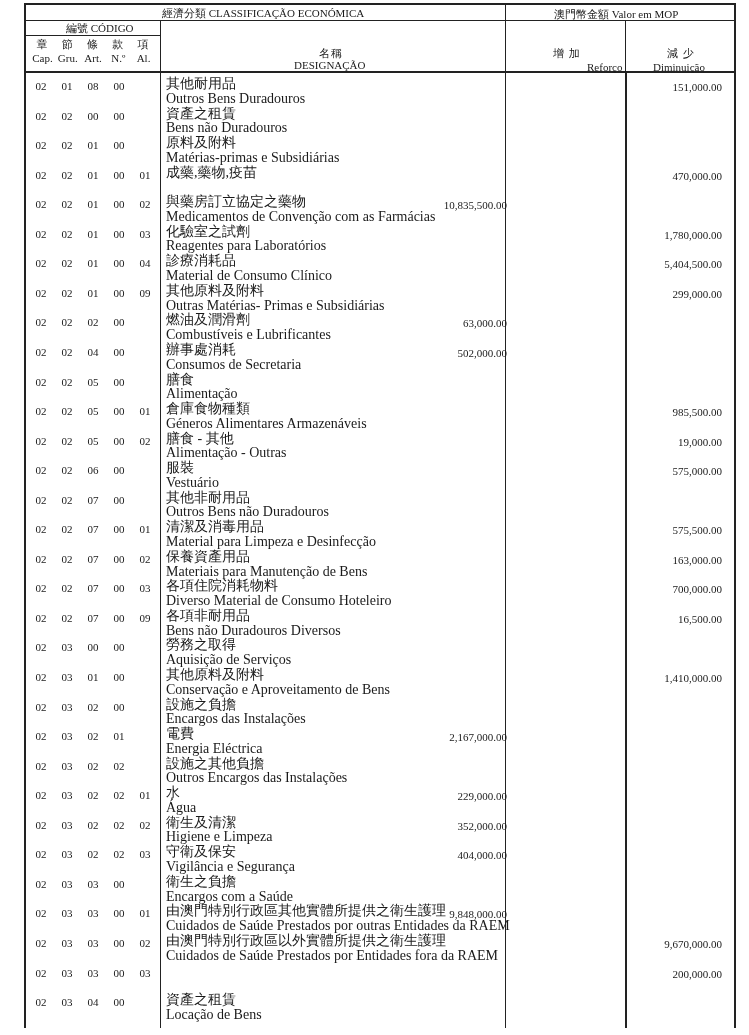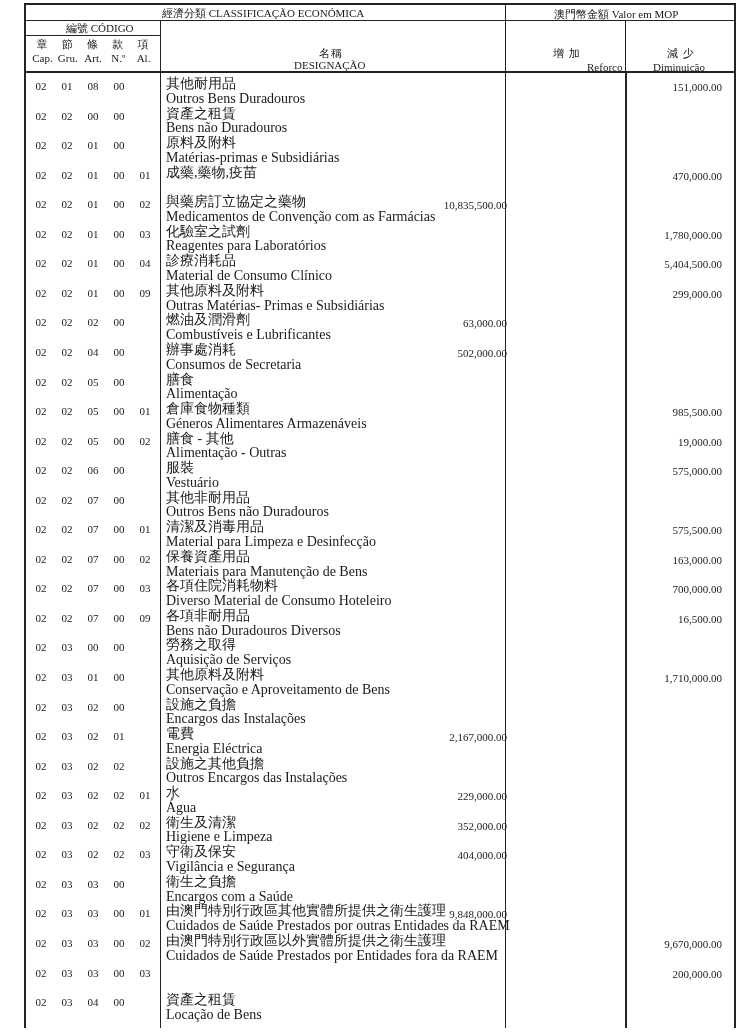--- a/index.html
+++ b/index.html
@@ -341,21 +341,21 @@
         <div class="code" style="left: 2px;">02</div>
         <div class="code" style="left: 28px;">03</div>
         <div class="code" style="left: 54px;">01</div>
         <div class="code" style="left: 80px;">00</div>
         <div class="code" style="left: 106px;"></div>
         <div class="desc">
           <div>其他原料及附料</div>
           <div>Conservação e Aproveitamento de Bens</div>
         </div>
         <div class="val ref"></div>
-        <div class="val dim">1,710,000.00</div>
+        <div class="val dim">1,410,000.00</div>
       </div>
       <div class="row" style="top: 624.55px;">
         <div class="code" style="left: 2px;">02</div>
         <div class="code" style="left: 28px;">03</div>
         <div class="code" style="left: 54px;">02</div>
         <div class="code" style="left: 80px;">00</div>
         <div class="code" style="left: 106px;"></div>
         <div class="desc">
           <div>設施之負擔</div>
           <div>Encargos das Instalações</div>

